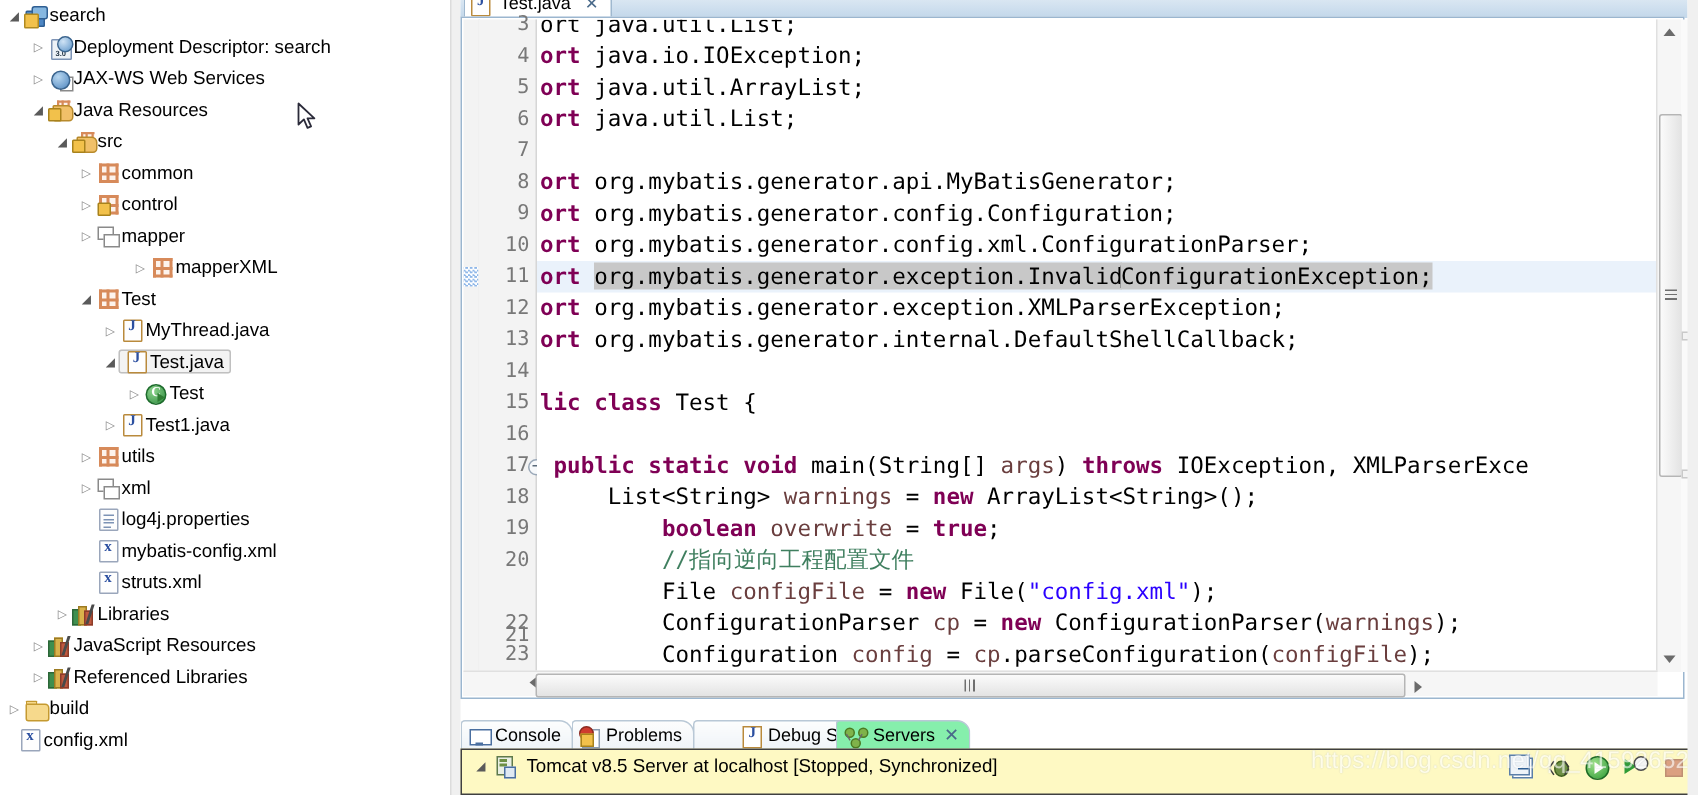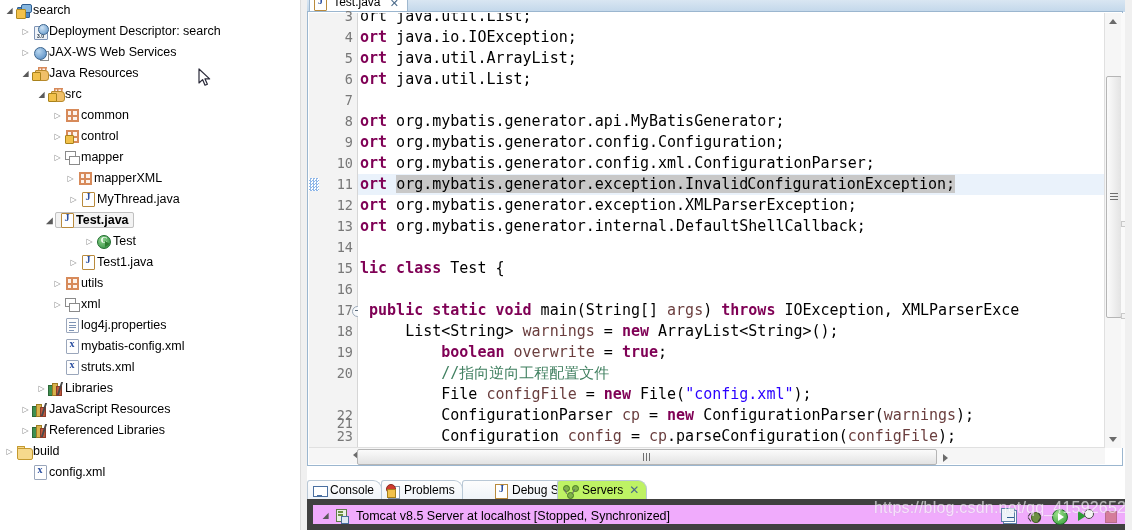--- a/index.html
+++ b/index.html
@@ -236,27 +236,27 @@
   #bottom-part{
     position:absolute;left:307px;top:480px;width:825px;height:50px;
   }
   #bottom-tabs{position:absolute;left:0;top:0;height:20px;width:100%;}
   .btab{
     position:absolute;top:0;height:20px;line-height:19px;font-size:12px;
     padding:0 7px 0 5px;white-space:nowrap;color:#000;
     border:1px solid #b9c8d6;border-bottom:none;border-radius:3px 9px 0 0;
     background:linear-gradient(#fdfdfd,#eef3f8);
   }
-  .btab.active{background:#bef264;font-weight:normal;}
+  .btab.active{background:#86efac;font-weight:normal;}
   .btab .ti{display:inline-block;vertical-align:middle;margin-right:4px;}
   .btab .tx{vertical-align:middle;}
   .btab .cx{display:inline-block;margin-left:6px;color:#4a6a8a;vertical-align:middle;}
   #bottom-body{
-    position:absolute;left:0;top:19px;right:0;bottom:0;background:#f0abfc;
-    border:6px solid #404040;box-sizing:border-box;
+    position:absolute;left:0;top:19px;right:0;bottom:0;background:#fef9c3;
+    border:1px solid #404040;box-sizing:border-box;
   }
   #server-row{position:relative;height:20px;line-height:20px;font-size:12.5px;padding-left:6px;white-space:nowrap;}
   #toolbar-icons{position:absolute;right:4px;top:2px;height:18px;}
   .tbi{display:inline-block;width:22px;height:18px;position:relative;vertical-align:top;}
 
   
   .g-collapse{position:absolute;left:4px;top:3px;width:12px;height:12px;border:1px solid #5b7fa8;background:#fff;}
   .g-collapse:before{content:"";position:absolute;left:-3px;top:-3px;width:12px;height:12px;border:1px solid #5b7fa8;background:#eef3f8;}
   .g-collapse:after{content:"";position:absolute;left:3px;top:6px;width:7px;height:1px;background:#2f5e92;z-index:2;}
   .g-bug{position:absolute;left:4px;top:2px;width:14px;height:14px;}
@@ -316,35 +316,36 @@
 
   <div id="explorer">
       <div class="trow" style="padding-left: 4px;"><span class="arrow open">◢</span><span><span class="ic"><span class="icon ic-proj"><span class="base"></span><span class="top"></span><span class="warn"></span></span></span><span class="lbl">search</span></span></div>
       <div class="trow" style="padding-left: 20px;"><span class="arrow">▷</span><span><span class="ic"><span class="icon ic-dd"><span class="bx"></span><span class="sph"></span></span></span><span class="lbl">Deployment Descriptor: search</span></span></div>
       <div class="trow" style="padding-left: 20px;"><span class="arrow">▷</span><span><span class="ic"><span class="icon ic-ws"><span class="pg"></span><span class="globe"></span></span></span><span class="lbl">JAX-WS Web Services</span></span></div>
       <div class="trow" style="padding-left: 20px;"><span class="arrow open">◢</span><span><span class="ic"><span class="icon ic-pkgroot"><span class="g"></span><span class="bag"></span><span class="warnbadge"></span></span></span><span class="lbl">Java Resources</span></span></div>
       <div class="trow" style="padding-left: 36px;"><span class="arrow open">◢</span><span><span class="ic"><span class="icon ic-pkgroot"><span class="g"></span><span class="bag"></span><span class="warnbadge"></span></span></span><span class="lbl">src</span></span></div>
       <div class="trow" style="padding-left: 52px;"><span class="arrow">▷</span><span><span class="ic"><span class="icon ic-grid"></span></span><span class="lbl">common</span></span></div>
       <div class="trow" style="padding-left: 52px;"><span class="arrow">▷</span><span><span class="ic"><span class="icon ic-grid"><span class="warnbadge"></span></span></span><span class="lbl">control</span></span></div>
       <div class="trow" style="padding-left: 52px;"><span class="arrow">▷</span><span><span class="ic"><span class="icon ic-mapper"><span class="a"></span><span class="b"></span></span></span><span class="lbl">mapper</span></span></div>
-      <div class="trow" style="padding-left: 65px;"><span class="arrow">▷</span><span><span class="ic"><span class="icon ic-grid"></span></span><span class="lbl">mapperXML</span></span></div>
+      <div class="trow" style="padding-left: 52px; margin-left: 36px;"><span class="arrow">▷</span><span><span class="ic"><span class="icon ic-grid"></span></span><span class="lbl">mapperXML</span></span></div>
+      <div class="trow" style="padding-left: 52px;"><span class="arrow open">◢</span><span><span class="ic"><span class="icon ic-grid"></span></span><span class="lbl">Test</span></span></div>
       <div class="trow" style="padding-left: 68px;"><span class="arrow">▷</span><span><span class="ic"><span class="icon ic-java"></span></span><span class="lbl">MyThread.java</span></span></div>
-      <div class="trow" style="padding-left: 44px; font-weight: bold;"><span class="arrow open">◢</span><span class="sel-box"><span class="ic"><span class="icon ic-java"></span></span><span class="lbl">Test.java</span></span></div>
+      <div class="trow" style="padding-left: 68px;"><span class="arrow open">◢</span><span class="sel-box"><span class="ic"><span class="icon ic-java"></span></span><span class="lbl">Test.java</span></span></div>
       <div class="trow" style="padding-left: 84px;"><span class="arrow">▷</span><span><span class="ic"><span class="icon ic-class"><span class="c"></span><span class="tri"></span></span></span><span class="lbl">Test</span></span></div>
       <div class="trow" style="padding-left: 68px;"><span class="arrow">▷</span><span><span class="ic"><span class="icon ic-java"></span></span><span class="lbl">Test1.java</span></span></div>
       <div class="trow" style="padding-left: 52px;"><span class="arrow">▷</span><span><span class="ic"><span class="icon ic-grid"></span></span><span class="lbl">utils</span></span></div>
       <div class="trow" style="padding-left: 52px;"><span class="arrow">▷</span><span><span class="ic"><span class="icon ic-mapper"><span class="a"></span><span class="b"></span></span></span><span class="lbl">xml</span></span></div>
       <div class="trow" style="padding-left: 52px;"><span class="arrow"></span><span><span class="ic"><span class="icon ic-prop"></span></span><span class="lbl">log4j.properties</span></span></div>
       <div class="trow" style="padding-left: 52px;"><span class="arrow"></span><span><span class="ic"><span class="icon ic-xml"></span></span><span class="lbl">mybatis-config.xml</span></span></div>
       <div class="trow" style="padding-left: 52px;"><span class="arrow"></span><span><span class="ic"><span class="icon ic-xml"></span></span><span class="lbl">struts.xml</span></span></div>
       <div class="trow" style="padding-left: 36px;"><span class="arrow">▷</span><span><span class="ic"><span class="icon ic-lib"><span class="b1"></span><span class="b2"></span><span class="b3"></span><span class="slash"></span></span></span><span class="lbl">Libraries</span></span></div>
       <div class="trow" style="padding-left: 20px;"><span class="arrow">▷</span><span><span class="ic"><span class="icon ic-lib"><span class="b1"></span><span class="b2"></span><span class="b3"></span><span class="slash"></span></span></span><span class="lbl">JavaScript Resources</span></span></div>
       <div class="trow" style="padding-left: 20px;"><span class="arrow">▷</span><span><span class="ic"><span class="icon ic-lib"><span class="b1"></span><span class="b2"></span><span class="b3"></span><span class="slash"></span></span></span><span class="lbl">Referenced Libraries</span></span></div>
       <div class="trow" style="padding-left: 4px;"><span class="arrow">▷</span><span><span class="ic"><span class="icon ic-folder"><span class="tab"></span><span class="f"></span></span></span><span class="lbl">build</span></span></div>
-      <div class="trow" style="padding-left: 20px;"><span class="arrow"></span><span><span class="ic"><span class="icon ic-xml"></span></span><span class="lbl">config.xml</span></span></div>
+      <div class="trow" style=""><span class="arrow"></span><span><span class="ic"><span class="icon ic-xml"></span></span><span class="lbl">config.xml</span></span></div>
     </div>
   <div id="explorer-scroll-right"></div>
 
   <div id="editor-part">
     <div id="editor-tabbar"></div>
     <div id="editor-tab">
       <span class="tabico">
         <span class="icon ic-java"></span>
       </span>
       <span>Test.java</span>

